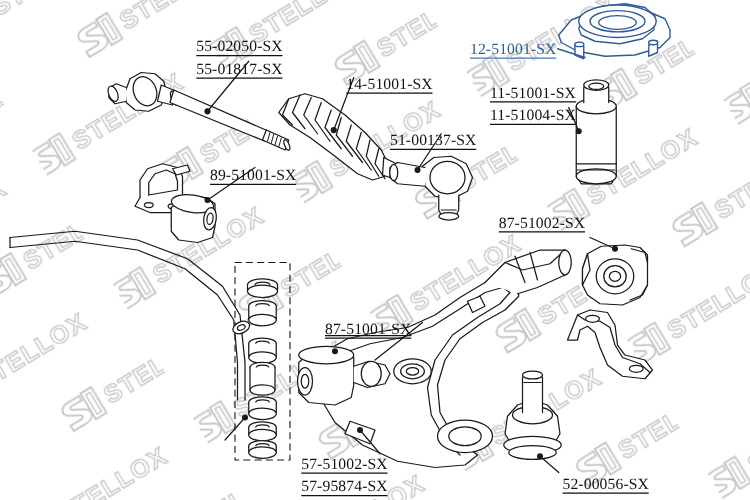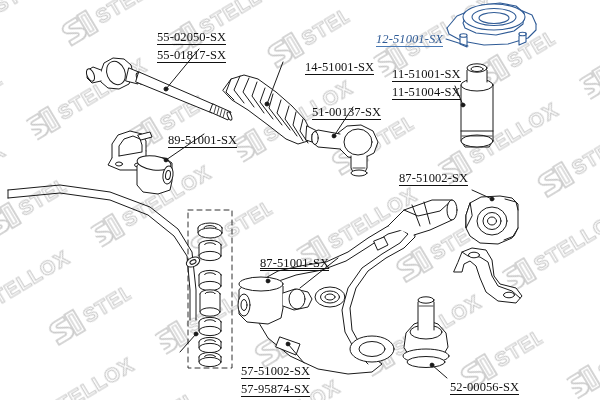--- a/index.html
+++ b/index.html
@@ -320,23 +320,23 @@
       </g>
     </g>
   </svg>
 
   <div id="labels">
 
     <div class="lbl ul" style="left:157px;top:30px;">55-02050-SX</div>
 
     <div class="lbl ul" style="left:157px;top:48px;">55-01817-SX</div>
 
-    <div class="lbl ul" style="left:277px;top:60px;margin-left:28px;">14-51001-SX</div>
-
-    <div class="lbl hi ul" style="left:376px;top:32px;font-style:italic;">12-51001-SX</div>
+    <div class="lbl ul" style="left:277px;top:60px;">14-51001-SX</div>
+
+    <div class="lbl hi ul" style="left:376px;top:32px;">12-51001-SX</div>
 
     <div class="lbl ul" style="left:392px;top:67px;">11-51001-SX</div>
 
     <div class="lbl ul" style="left:392px;top:85px;">11-51004-SX</div>
 
     <div class="lbl ul" style="left:312px;top:105px;">51-00137-SX</div>
 
     <div class="lbl ul" style="left:168px;top:133px;">89-51001-SX</div>
 
     <div class="lbl ul" style="left:399px;top:171px;">87-51002-SX</div>

